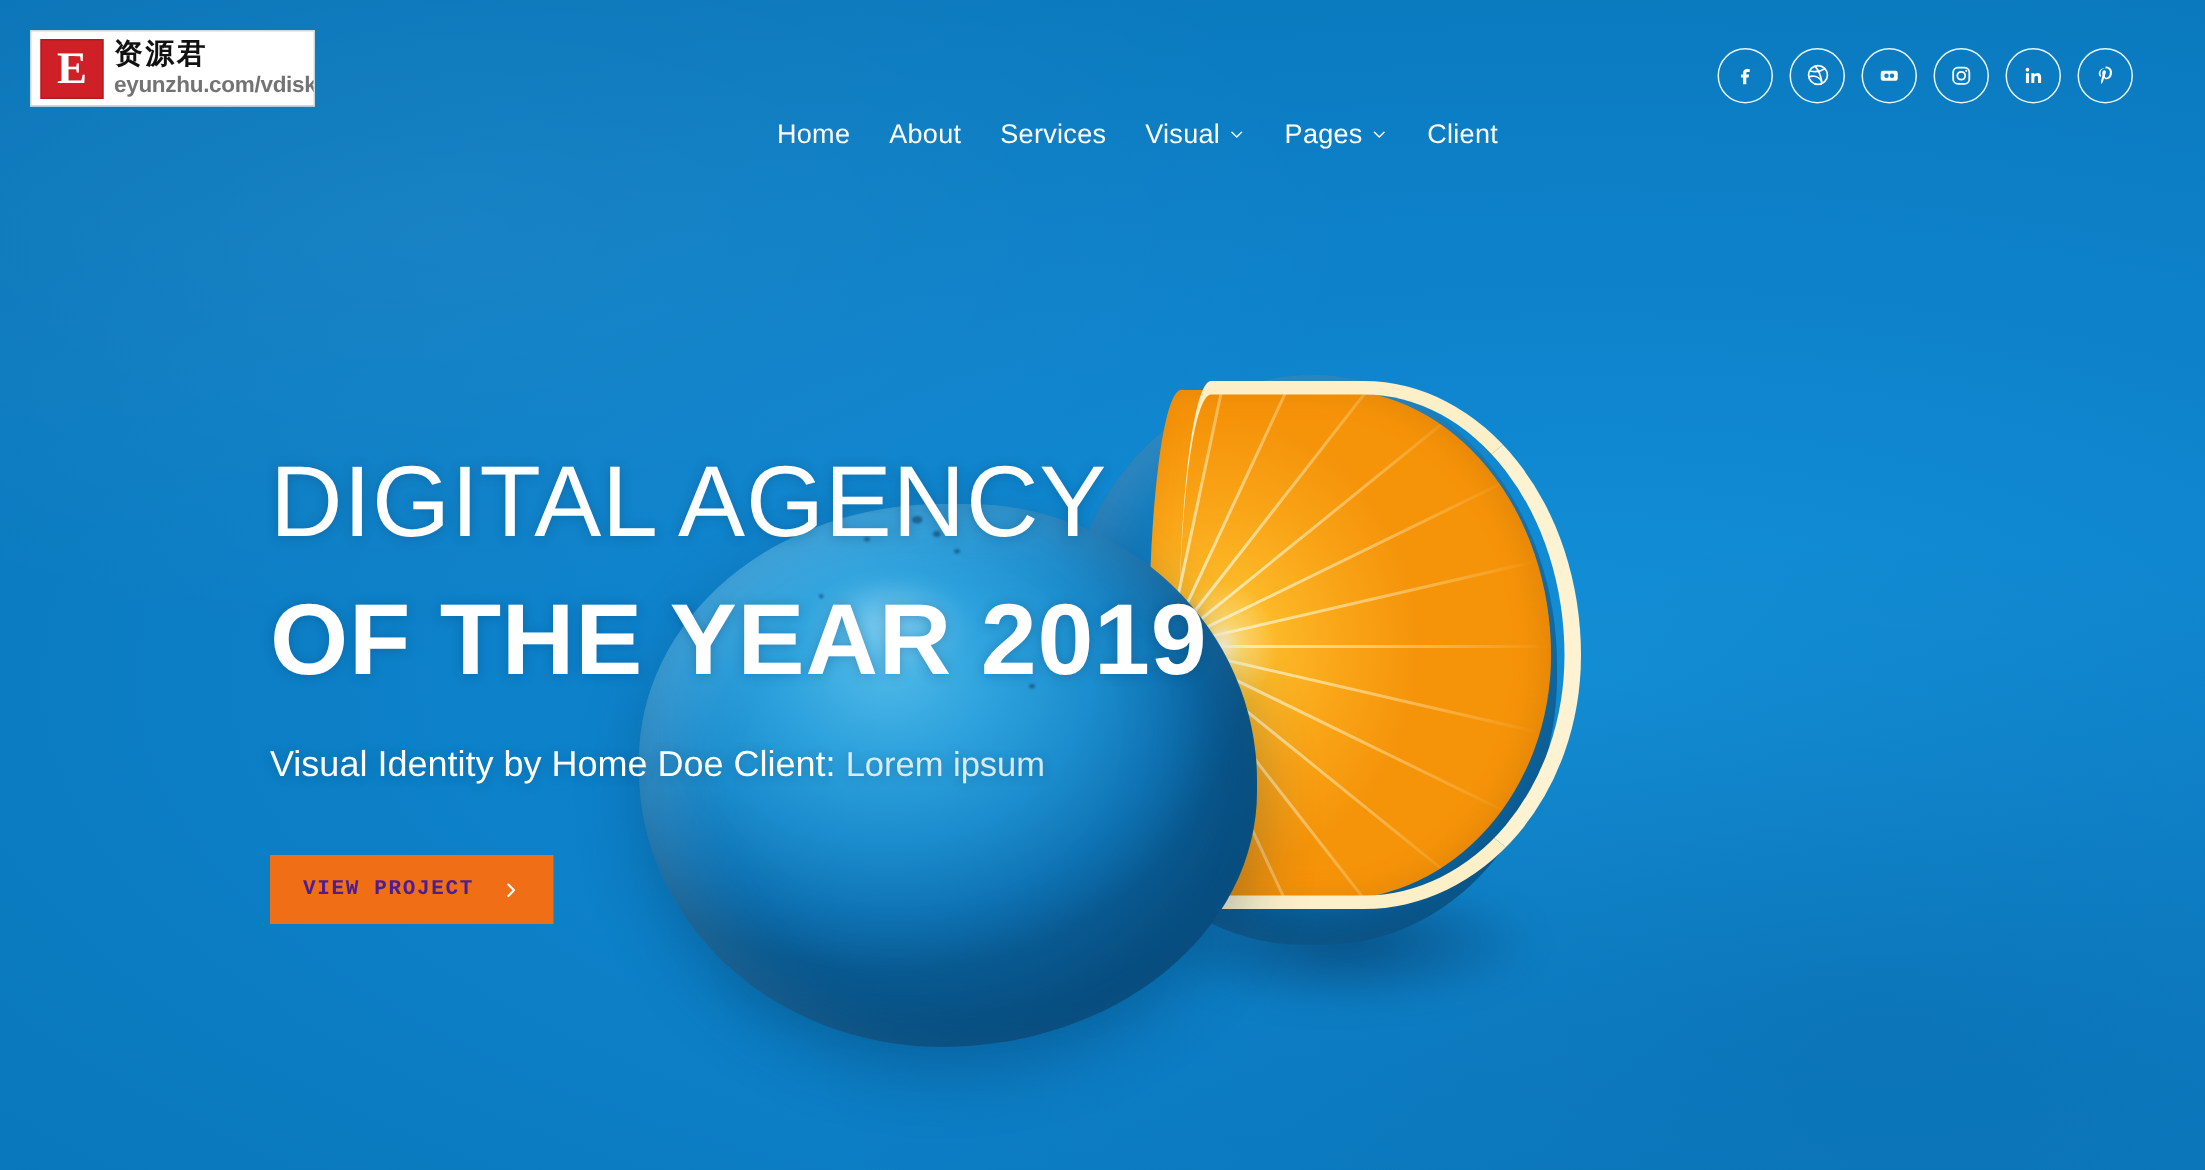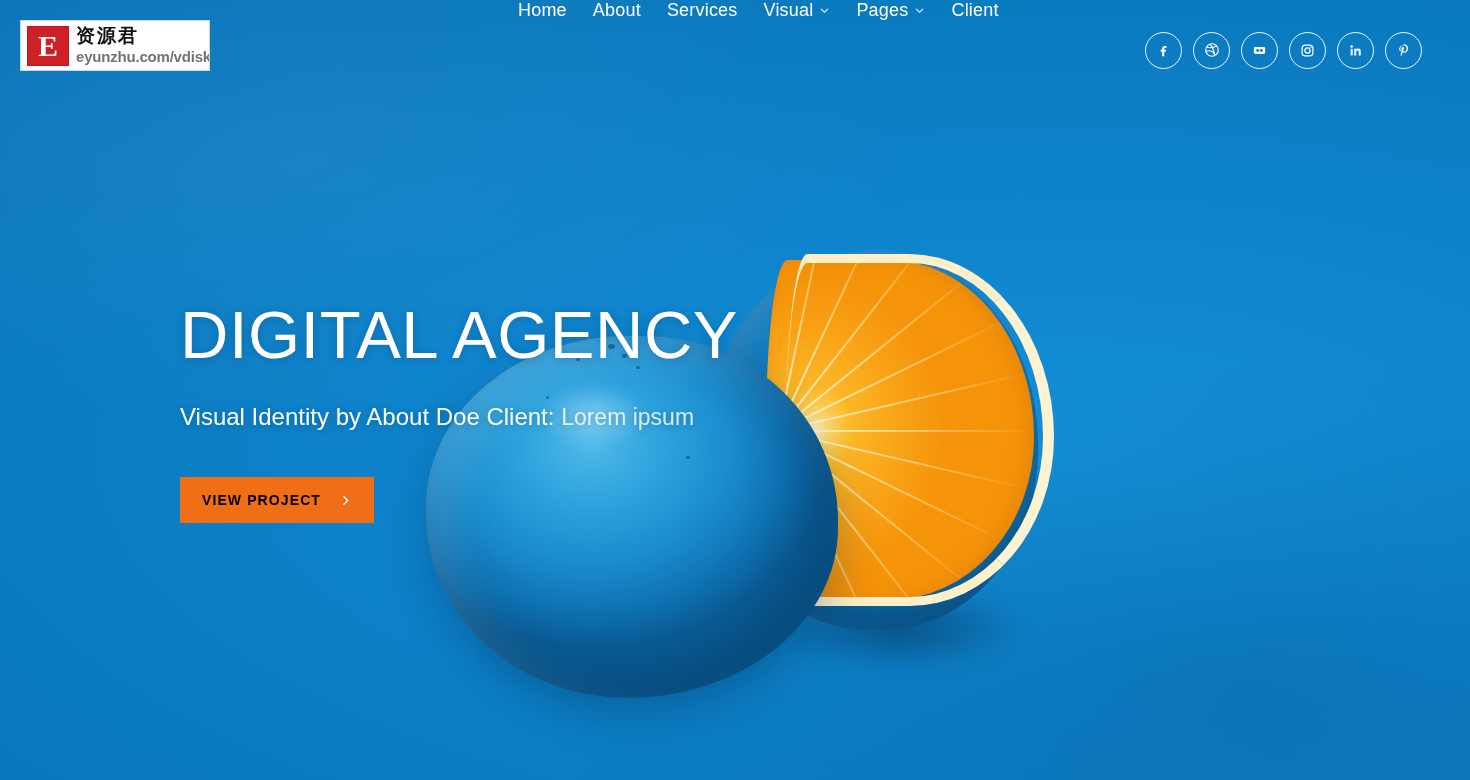--- a/index.html
+++ b/index.html
@@ -201,21 +201,21 @@
     line-height:17px;
     letter-spacing:-.2px;
   }
 
   
   #primary-nav {
     position:absolute;
     left:505px; top:0;
     height:100px;
     display:flex;
-    align-items:flex-start;
+    align-items:flex-end;
     gap:0;
   }
   .nav-item {
     display:flex;
     align-items:center;
     gap:6px;
     padding:0 13px;
     color:#ffffff;
     font-size:18px;
     font-weight:400;
@@ -292,22 +292,22 @@
   #cta-button {
     margin-top:45px;
     display:inline-flex;
     align-items:center;
     justify-content:center;
     gap:18px;
     height:46px;
     padding:0 22px;
     background:#f06e16;
     border:0;
-    color:#000000;
-    font-family:Liberation Sans, sans-serif;
+    color:#4c1d95;
+    font-family:Liberation Mono, monospace;
     font-size:14px;
     font-weight:700;
     letter-spacing:1.1px;
     cursor:pointer;
     white-space:nowrap;
   }
   #cta-button .cta-arrow { display:inline-flex; }
 </style>
 </head>
 <body>
@@ -442,22 +442,23 @@
             <svg width="17" height="17" viewBox="0 0 24 24" fill="#ffffff">
               <path d="M12.3 4.6c-4.2 0-6.4 2.8-6.4 5.2 0 1.4.5 2.6 1.7 3.1.2.1.4 0 .4-.2l.2-.7c.1-.2 0-.3-.1-.5-.4-.5-.6-1.1-.6-1.9 0-2.4 1.8-4.6 4.8-4.6 2.6 0 4 1.6 4 3.7 0 2.8-1.2 5.1-3.1 5.1-1 0-1.8-.9-1.5-1.9.3-1.3.9-2.6.9-3.5 0-.8-.4-1.5-1.4-1.5-1.1 0-2 1.1-2 2.6 0 .9.3 1.6.3 1.6l-1.3 5.4c-.3 1.3-.1 3 0 3.1.1.1.2.1.3 0 .1-.1 1.3-1.6 1.7-3.1l.7-2.5c.3.6 1.3 1.2 2.3 1.2 3.1 0 5.2-2.8 5.2-6.5 0-2.8-2.4-5.4-6.1-5.4z"></path>
             </svg>
           </span>
         </a>
       </div>
   </header>
 
   <div id="hero-content">
     <div id="headline-1">DIGITAL AGENCY</div>
+    <div id="headline-2">OF THE YEAR 2019</div>
     <div id="hero-subtitle">
-      <span>Visual Identity by About Doe Client:</span>
+      <span>Visual Identity by Home Doe Client:</span>
       <span class="muted">Lorem ipsum</span>
     </div>
     <button id="cta-button">
       <span>VIEW PROJECT</span>
       <span class="cta-arrow">
         <svg width="13" height="13" viewBox="0 0 24 24" fill="none" stroke="#ffffff" stroke-width="2.6" stroke-linecap="round" stroke-linejoin="round">
             <polyline points="9 5 16 12 9 19"></polyline>
           </svg>
       </span>
     </button>

